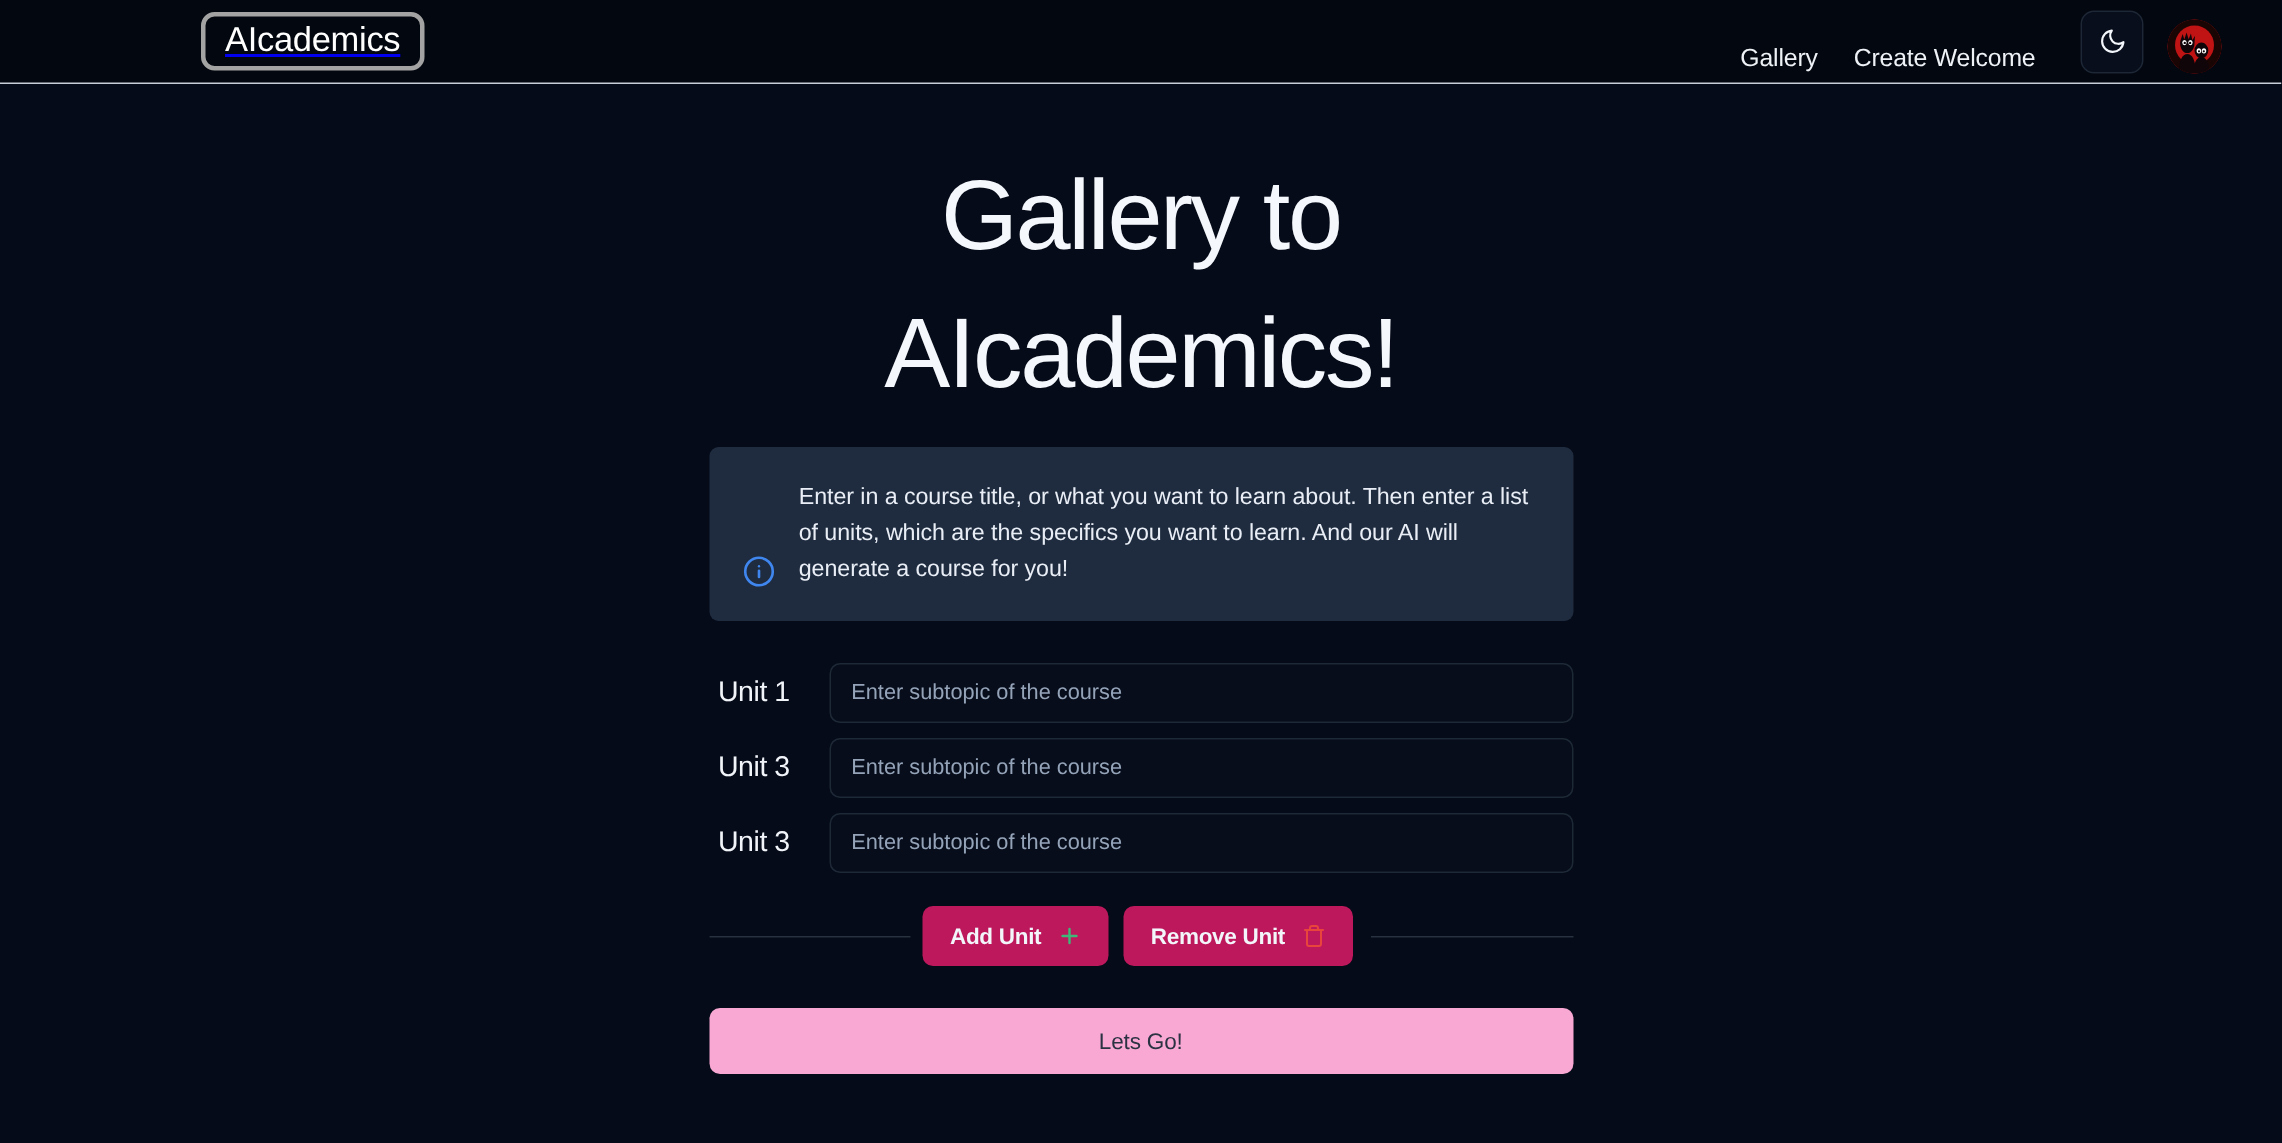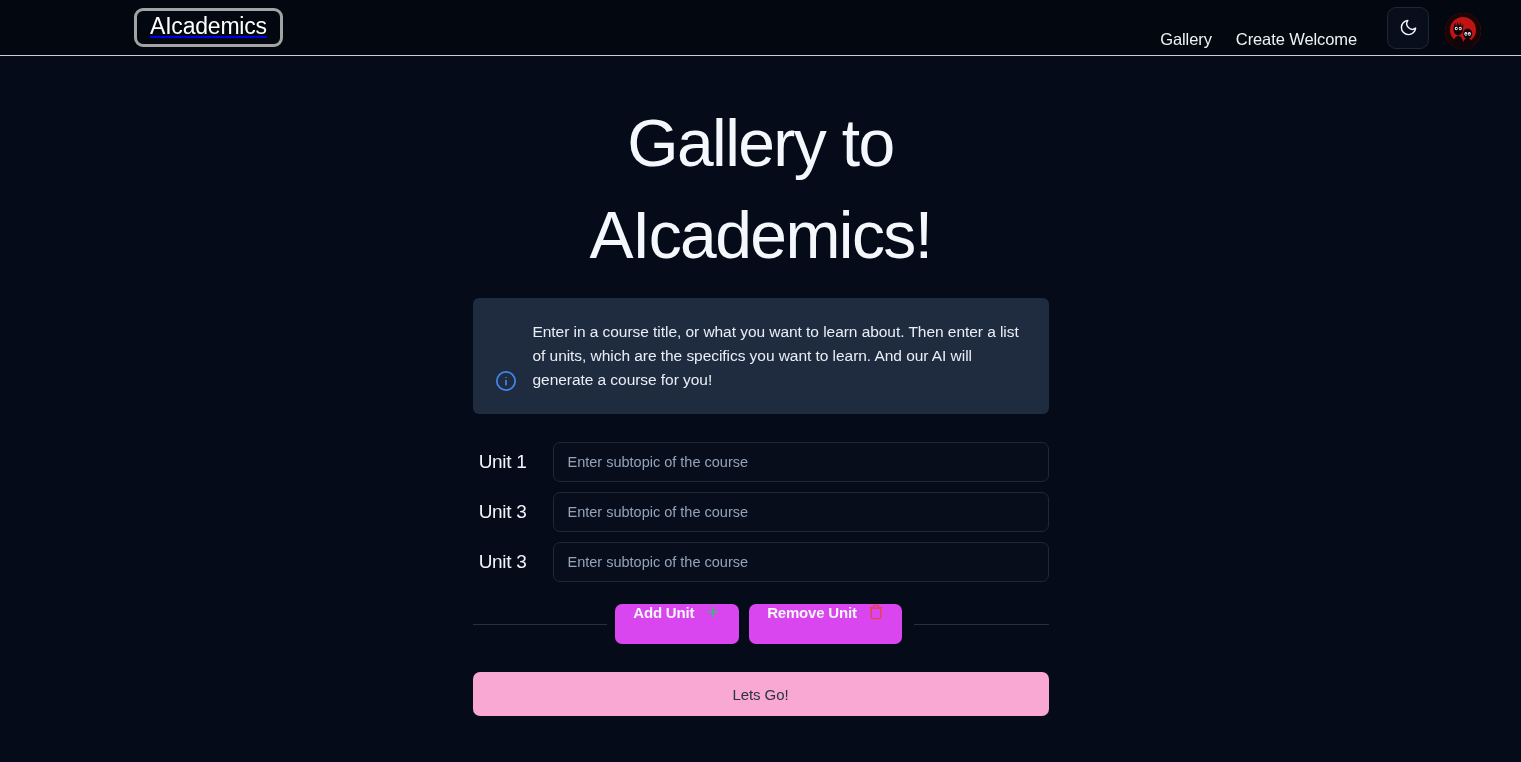--- a/index.html
+++ b/index.html
@@ -183,31 +183,31 @@
     gap: 0;
   }
   .divider {
     flex: 1 1 auto;
     height: 1px;
     background: #27313f;
   }
   .unit-btn {
     flex: none;
     height: 40px;
-    background: #d946ef;
+    background: #be185d;
     border: none;
     border-radius: 7px;
     color: #f2f5f9;
     font-family: "Liberation Sans", sans-serif;
     font-size: 15px;
     font-weight: 700;
     letter-spacing: -0.2px;
     padding: 0 18px;
     display: inline-flex;
-    align-items: flex-start;
+    align-items: center;
     gap: 11px;
     cursor: pointer;
     white-space: nowrap;
   }
   .unit-btn.add { margin-left: 8px; }
   .unit-btn.remove { margin-left: 10px; margin-right: 12px; }
   .unit-btn svg { display: block; flex: none; }
 
   
   .submit-btn {

